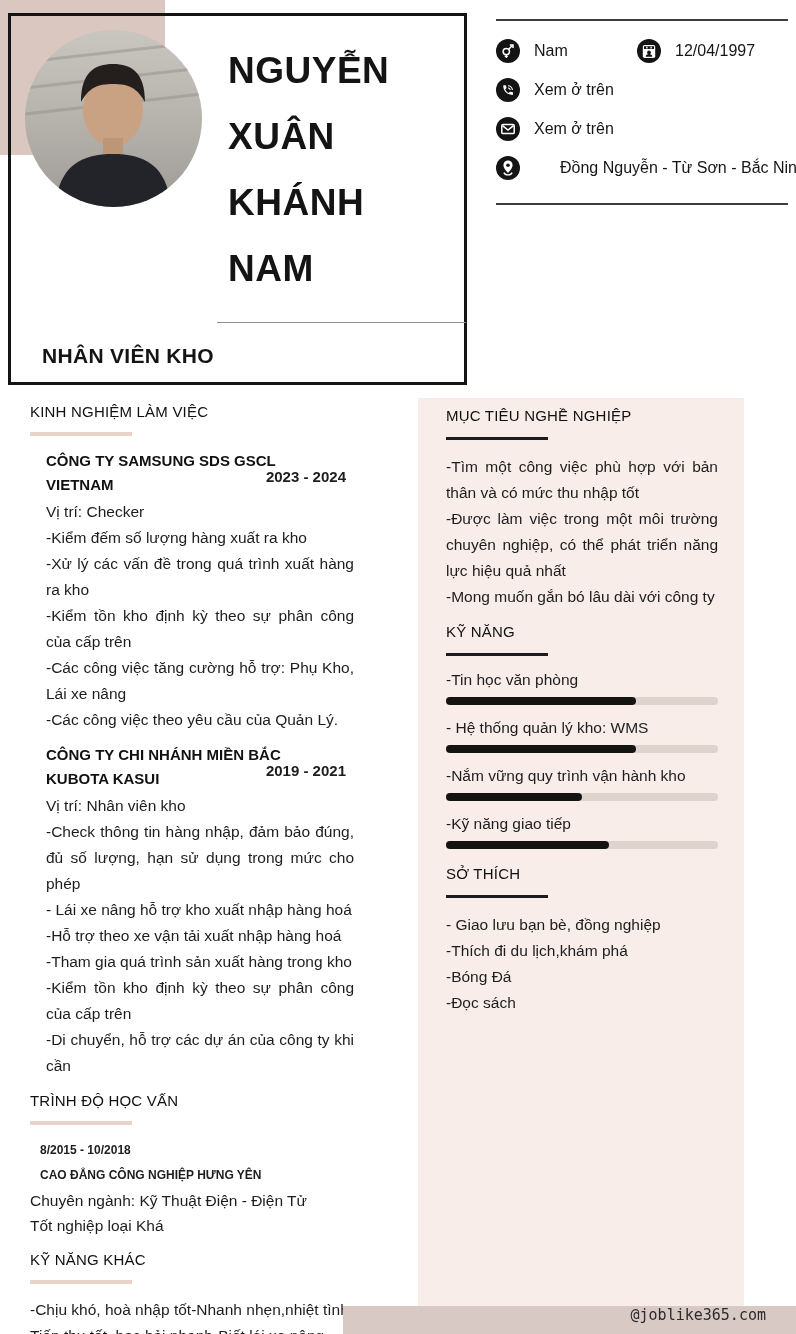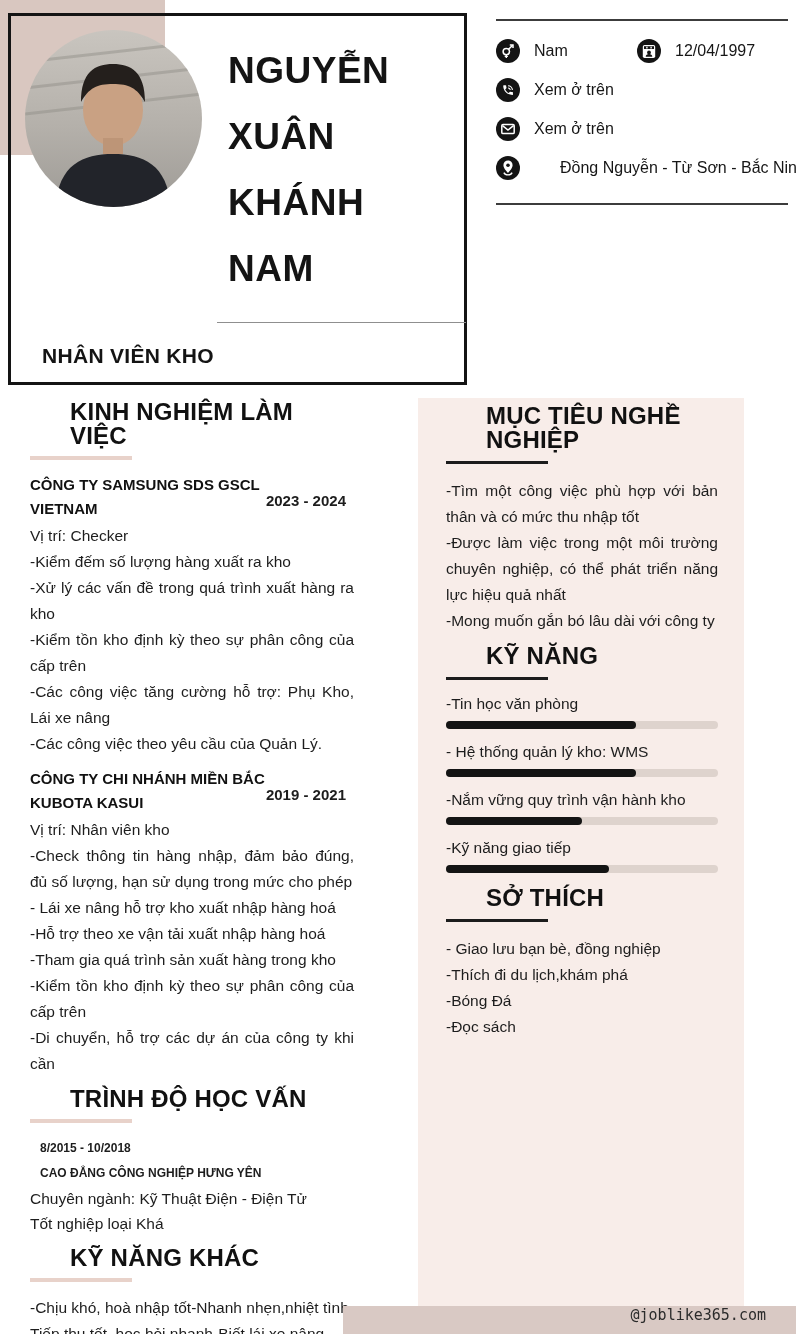--- a/index.html
+++ b/index.html
@@ -32,26 +32,26 @@
   .c-group { display:flex; align-items:center; }
   .c-group.first { width:141px; }
   .cicon { width:24px; height:24px; flex:0 0 24px; }
   .clabel { margin-left:14px; font-size:16px; color:#161616; white-space:nowrap; }
 
   
   .left-col { position:absolute; left:30px; top:400px; width:324px; z-index:2; }
   .right-col { position:absolute; left:418px; top:398px; width:326px; height:908px;
     background:var(--panel-pink,#f8ede9); padding:6px 26px 0 28px; z-index:2; }
 
-  h2.sec { font-size:24px; font-weight:700; letter-spacing:.2px; color:#111; line-height:24px;margin-left:40px; }
+  h2.sec { font-size:15px; font-weight:400; letter-spacing:.2px; color:#111; line-height:24px; }
   .rule-pink { width:102px; height:4px; background:var(--underline-pink,#e8d2ca); margin:8px 0 13px; }
   .rule-black { width:102px; height:3px; background:#1c1c1c; margin:9px 0 14px; }
   .section { margin-bottom:10px; }
 
-  .job { margin-bottom:10px; }
+  .job { margin-bottom:10px;margin-left:16px; }
   .job-head { position:relative; font-size:15px; font-weight:700; line-height:24px; }
   .company { width:250px; color:#111; }
   .period { position:absolute; right:8px; top:16px; white-space:nowrap; }
   .position { font-size:15.5px; line-height:26px; margin-top:2px; }
   .bullets div, .bullet { font-size:15.5px; line-height:26px; text-align:justify; }
 
   .edu-line { font-size:15.5px; line-height:25px; }
   .edu-line.bold { font-weight:700; font-size:12px;margin-left:10px; }
 
   .obj-bullets div { font-size:15.5px; line-height:26px; text-align:justify; }

